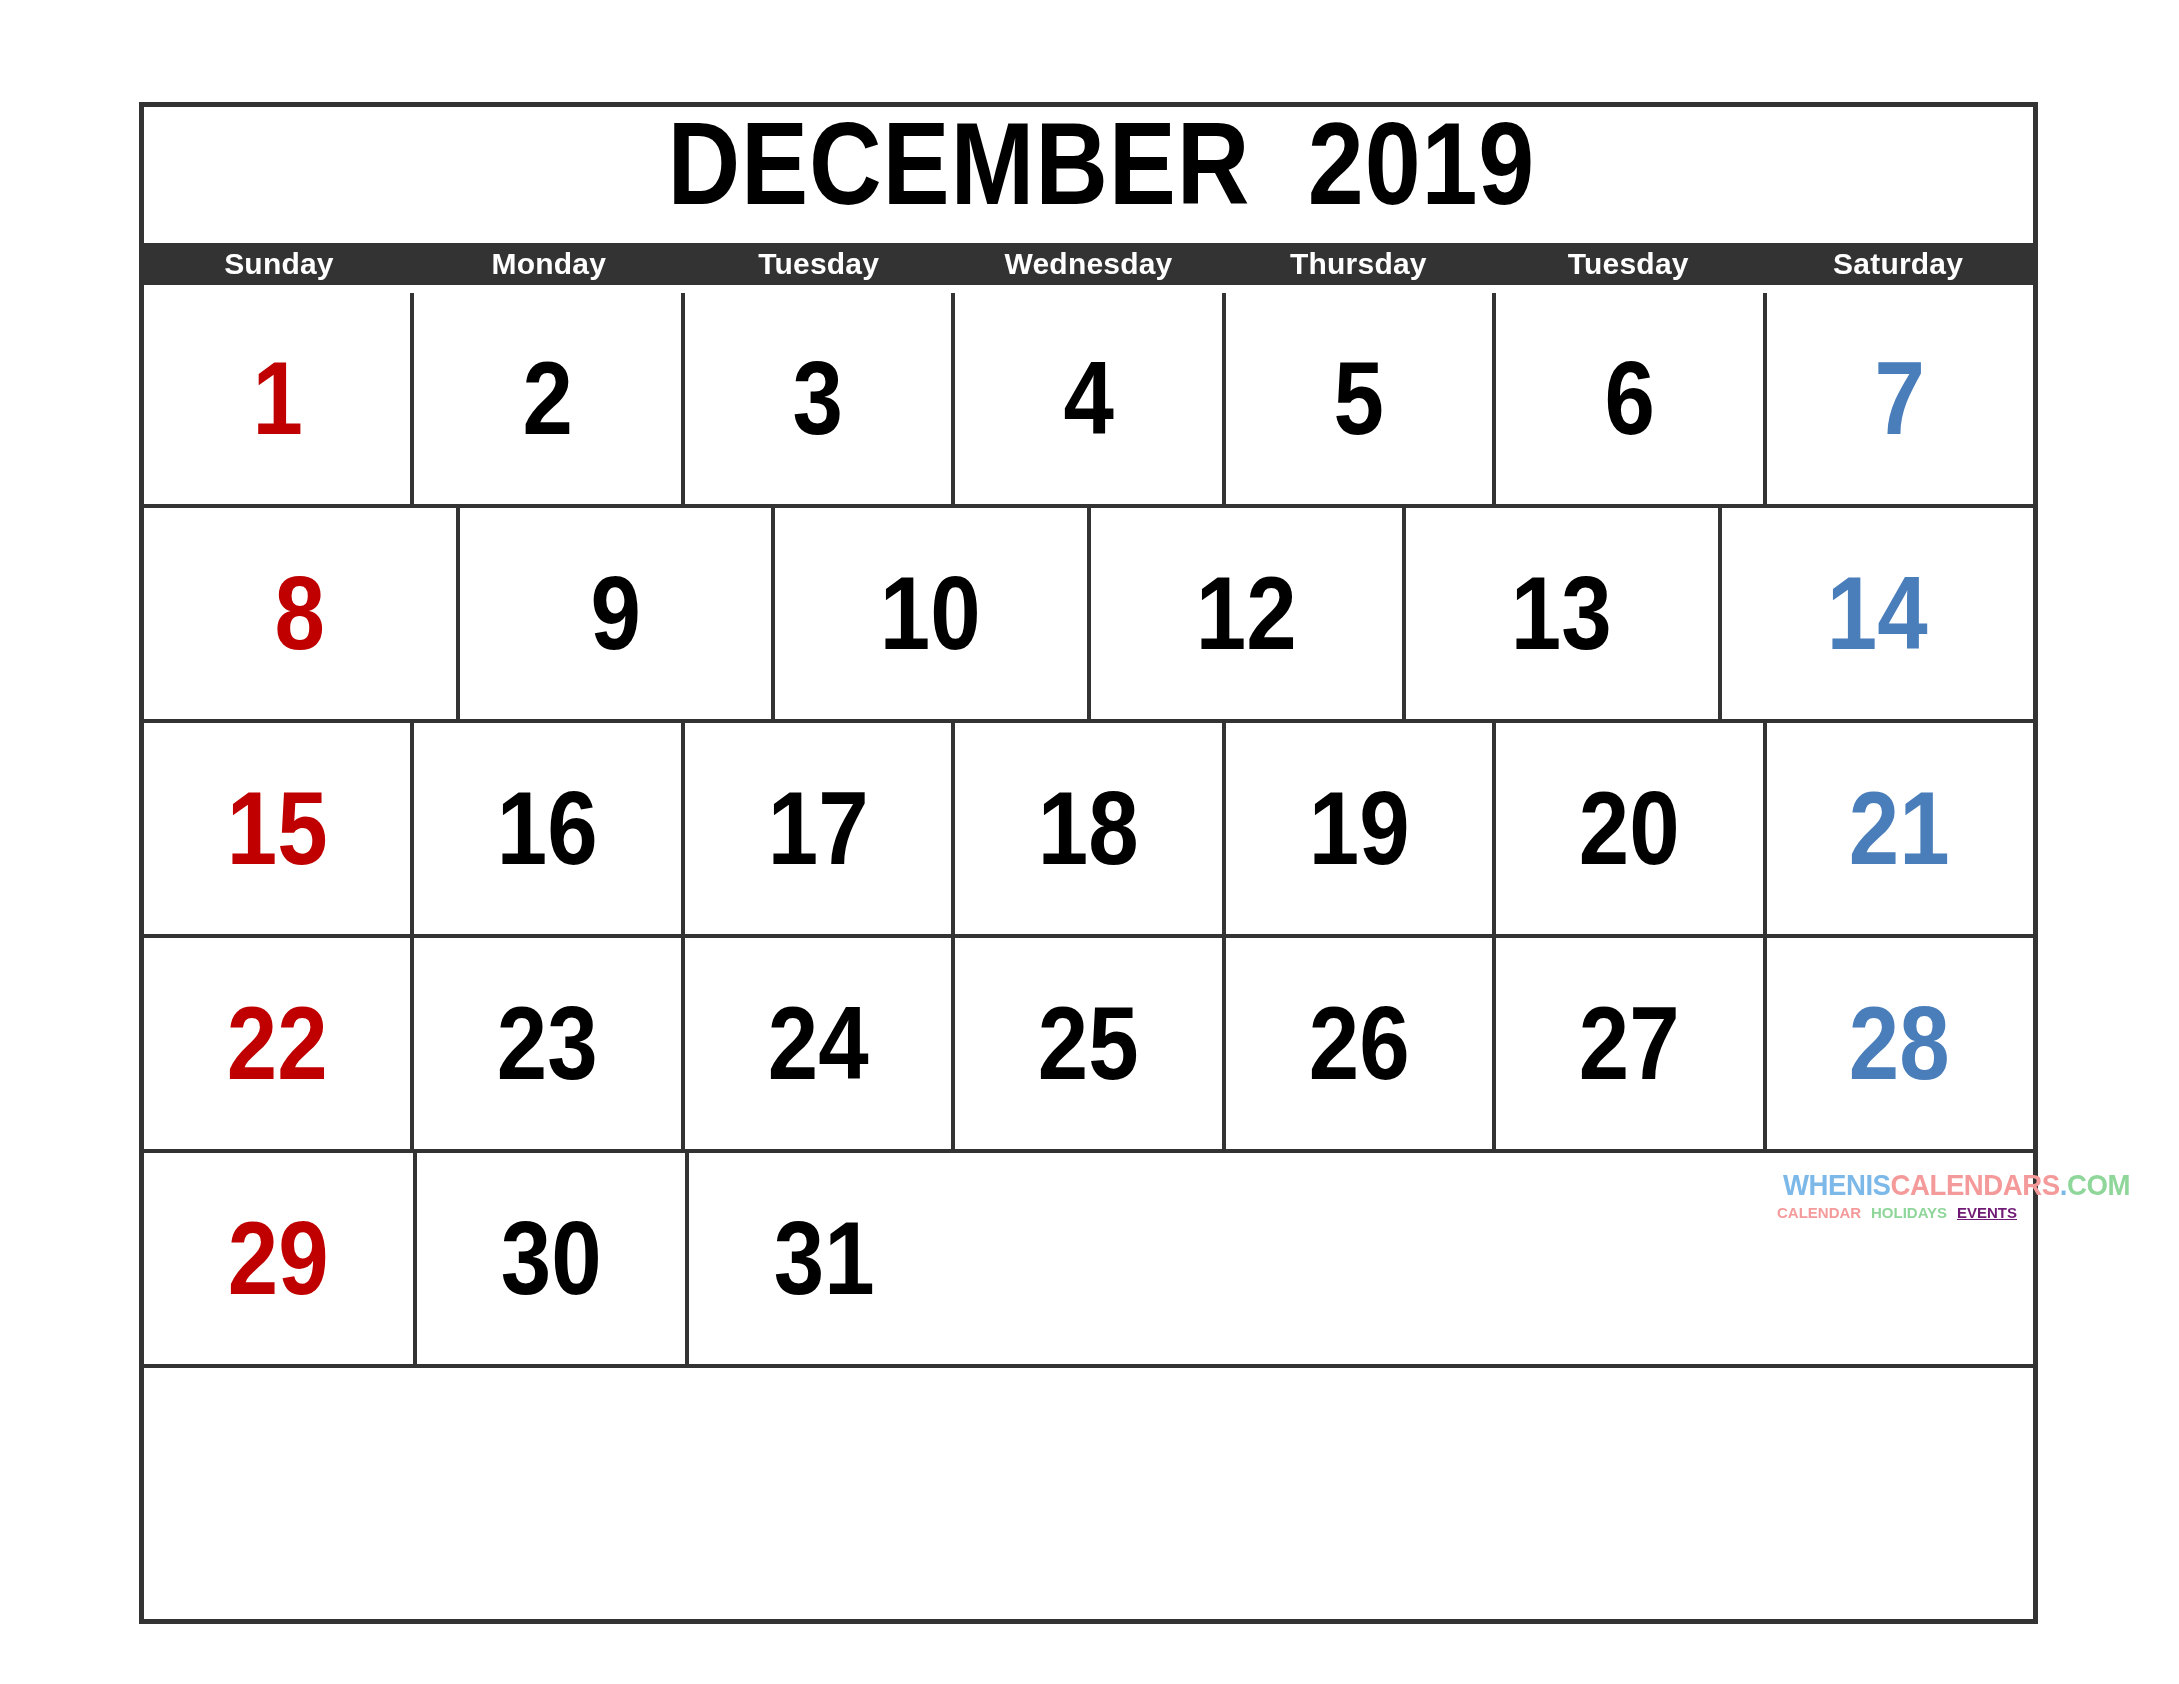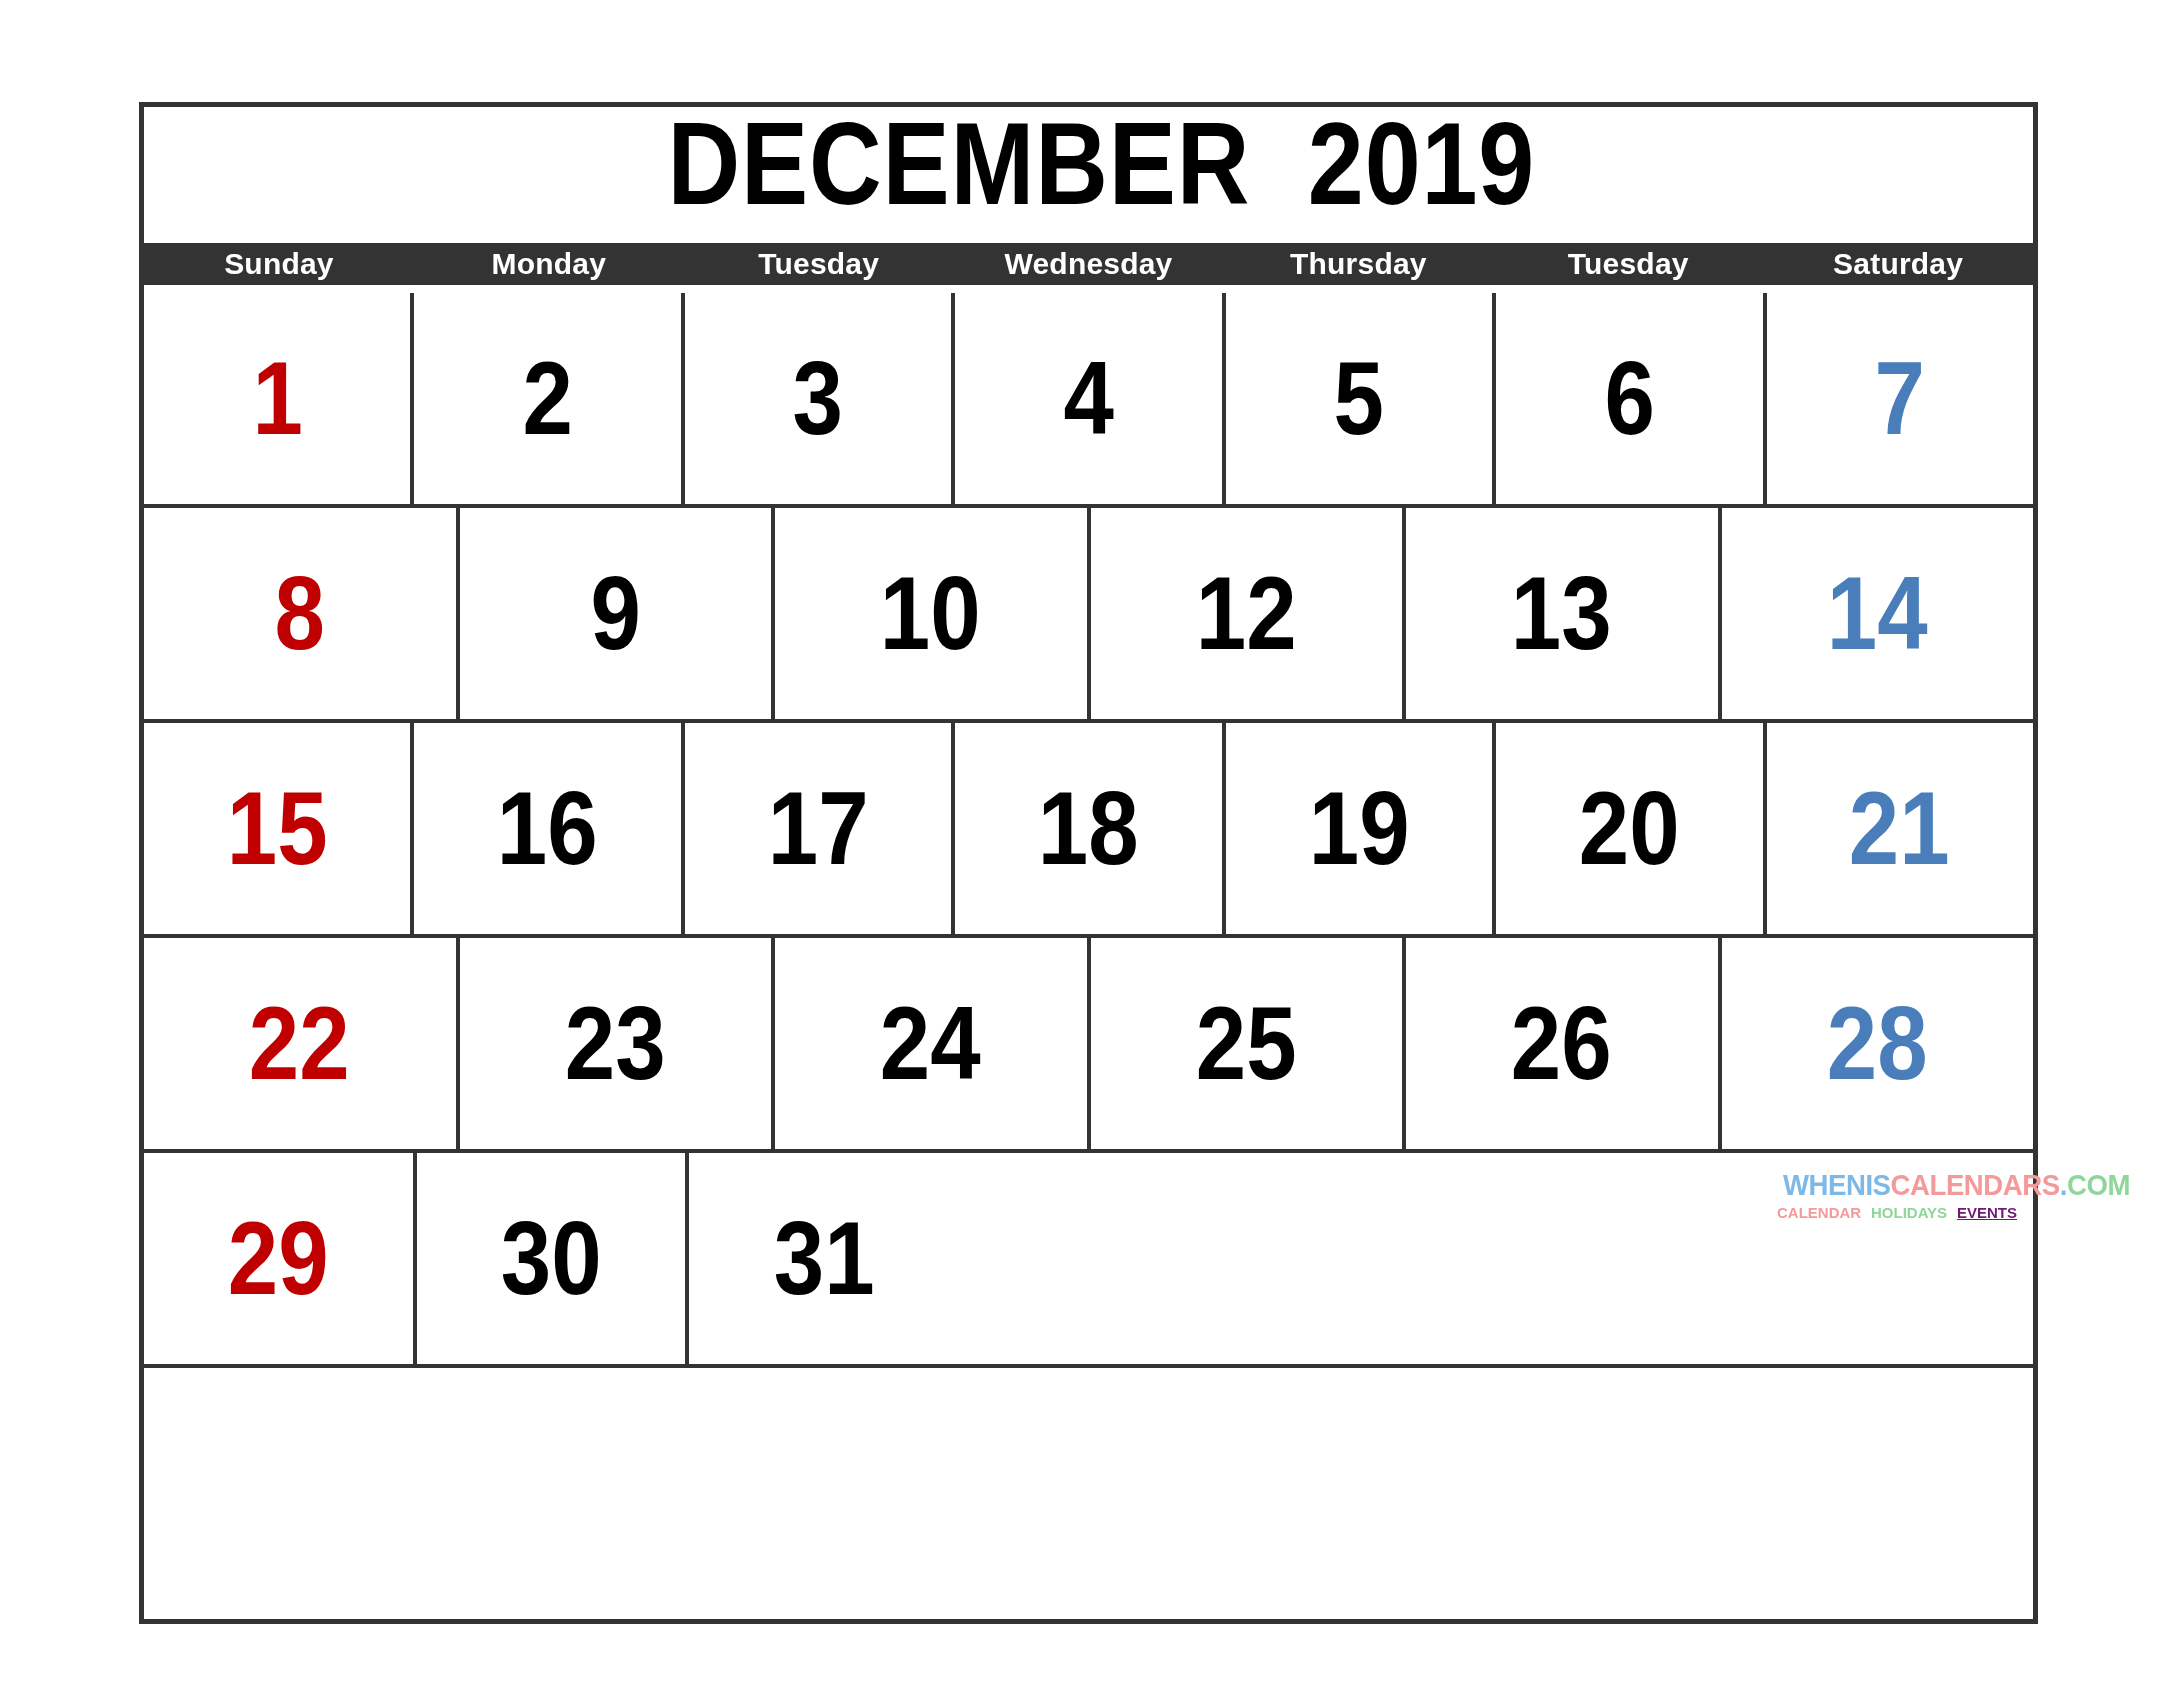--- a/index.html
+++ b/index.html
@@ -277,20 +277,23 @@
         <div class="day-cell">
             <span class="day-number">24</span>
           </div>
         <div class="day-cell">
             <span class="day-number">25</span>
           </div>
         <div class="day-cell">
             <span class="day-number">26</span>
           </div>
         <div class="day-cell">
+            <span class="day-number">27</span>
+          </div>
+        <div class="day-cell">
             <span class="day-number saturday">28</span>
           </div>
       </div>
 
       <div class="week-row last-populated">
         <div class="day-cell">
             <span class="day-number sunday">29</span>
           </div>
         <div class="day-cell">
             <span class="day-number">30</span>

